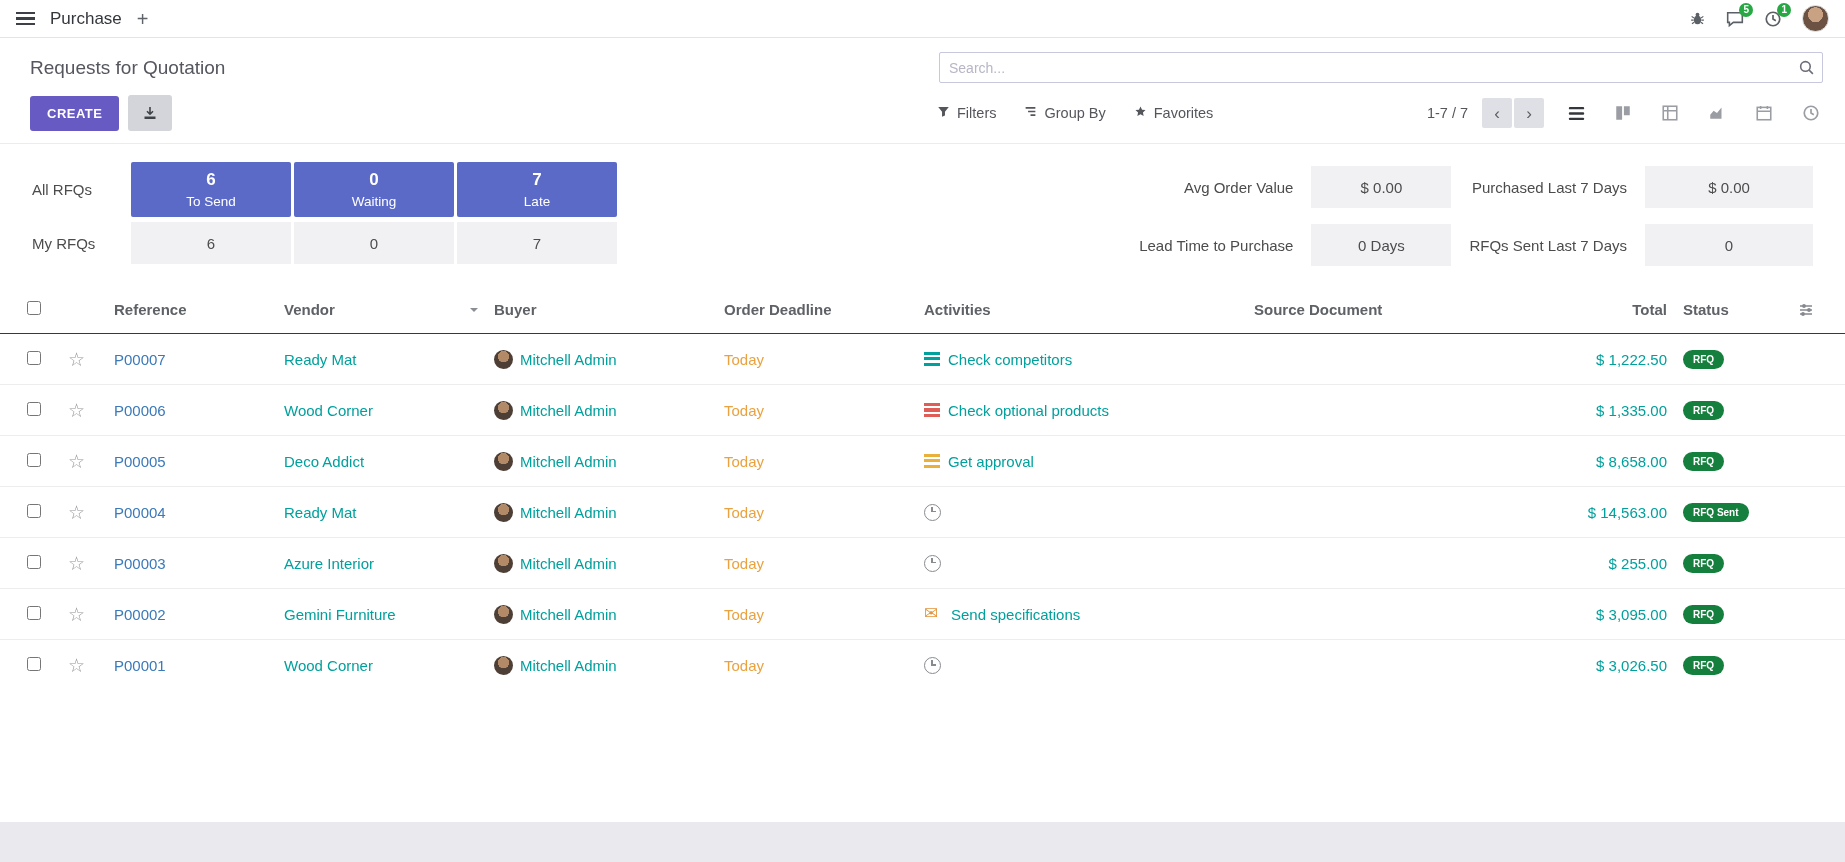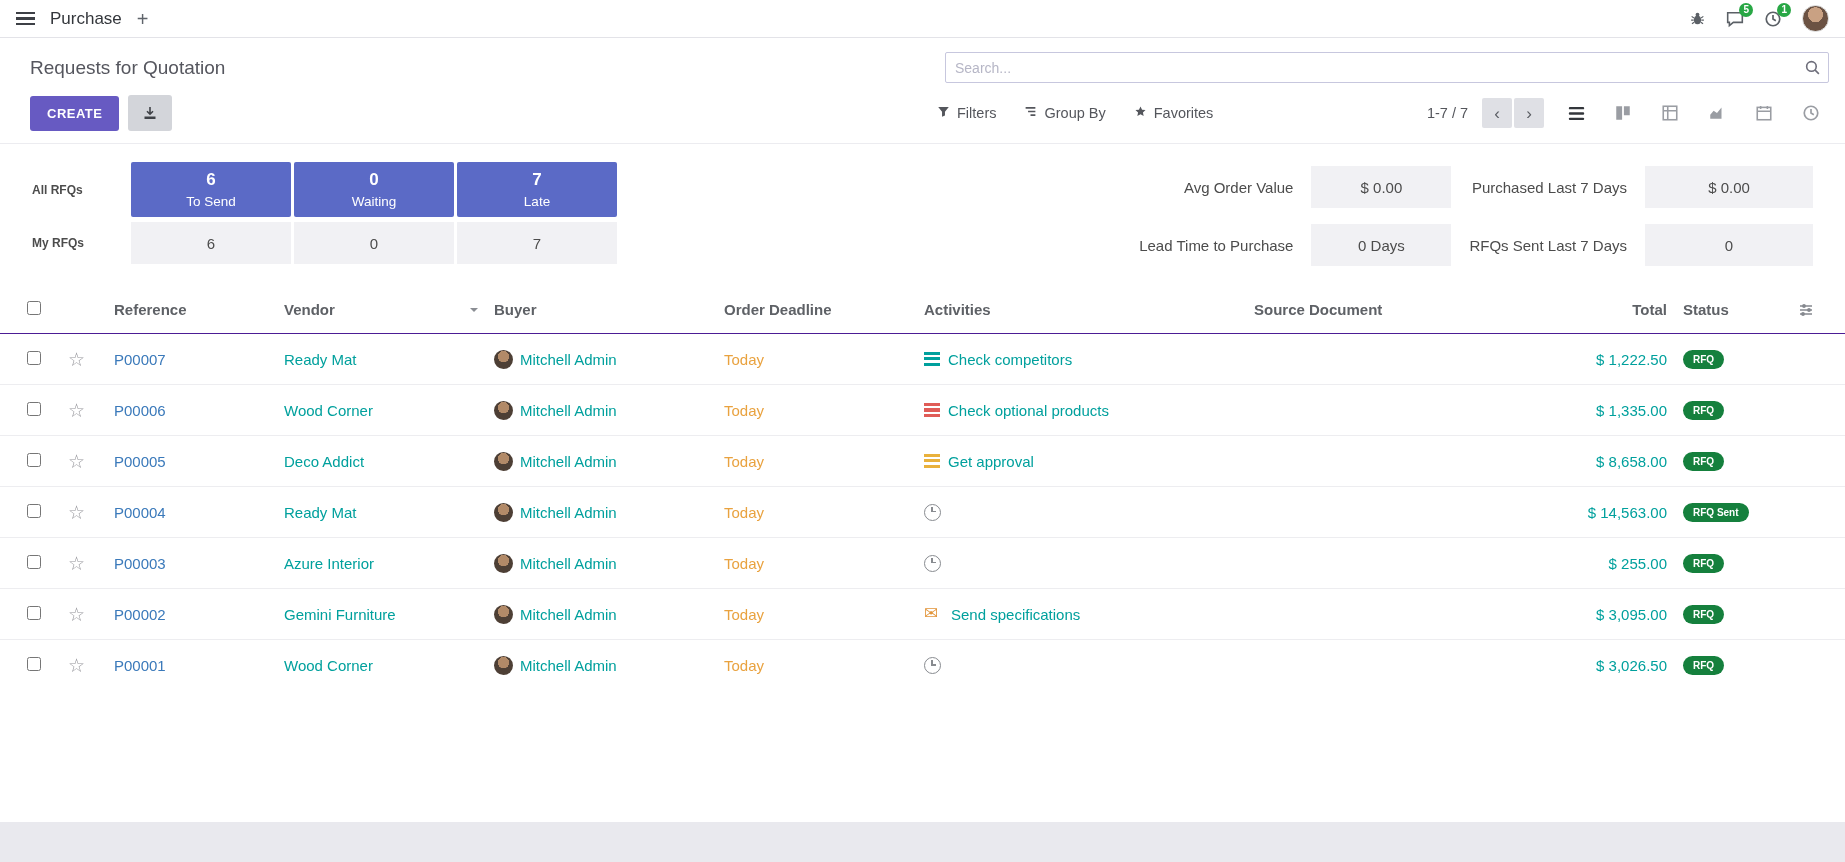--- a/index.html
+++ b/index.html
@@ -26,21 +26,21 @@
            border-radius:9px; font-size:10px; font-weight:bold; line-height:1;
            padding:2px 4px; min-width:10px; min-height:10px; text-align:center; }
   .avatar { width:27px; height:27px; border-radius:50%; cursor:pointer;
     background:radial-gradient(circle at 50% 35%, #c9a183 0 36%, #6b5243 37% 100%);
     border:1px solid #d8d8d8; }
 
   
   .control-panel { padding:14px 16px 12px; border-bottom:1px solid #ececf0; }
   .cp-row1 { display:flex; align-items:center; justify-content:space-between; }
   .breadcrumb { font-size:19px; font-weight:400; color:#55565e; padding-left:14px; }
-  .searchbox { position:relative; width:884px; }
+  .searchbox { position:relative; width:884px; margin-right:6px; }
   .searchbox input { width:100%; height:31px; border:1px solid #c7c7de; border-radius:2px;
                      padding:0 30px 0 9px; font-size:14px; color:#4c4c4c;
                      font-family:"Liberation Sans","DejaVu Sans",sans-serif; outline:none; }
   .searchbox input::placeholder { color:#b6b6c6; }
   .search-icon { position:absolute; right:8px; top:7px; color:#6d6d7a; cursor:pointer; }
 
   .cp-row2 { display:flex; align-items:center; margin-top:12px; justify-content:space-between; }
   .cp-left { display:flex; align-items:center; gap:9px; padding-left:14px; }
   .btn-create { background:#675ac2; color:#fff; border:none; border-radius:3px; cursor:pointer;
                 padding:10px 17px; font-size:13px; font-weight:bold; letter-spacing:.5px;
@@ -63,21 +63,21 @@
   .view-switcher { display:flex; align-items:center; gap:15px; }
   .vs-btn { background:none; border:none; width:32px; height:30px; color:#9a9da3;
             display:flex; align-items:center; justify-content:center; cursor:pointer; }
   .vs-btn.active { color:#33363b; }
 
   
   .dashboard { display:flex; justify-content:space-between; align-items:flex-start;
                padding:18px 32px 20px 32px; }
   .dash-left { display:grid; grid-template-columns:96px 160px 160px 160px;
                column-gap:3px; row-gap:5px; align-items:center; }
-  .dash-row-label { font-size:12px; color:#4c4c4c;font-weight:bold; }
+  .dash-row-label { font-size:15px; color:#4c4c4c; }
   .kpi-card { background:#5b6ac6; color:#fff; height:55px; border-radius:2px; cursor:pointer;
               display:flex; flex-direction:column; align-items:center; justify-content:center; gap:4px; }
   .kpi-count { font-size:17px; font-weight:bold; }
   .kpi-label { font-size:13.5px; }
   .kpi-cell { background:#f1f1f4; height:42px; color:#4c4c4c; cursor:pointer;
               display:flex; align-items:center; justify-content:center; }
 
   .dash-right { display:grid; grid-template-columns:auto 140px auto 168px;
                 column-gap:18px; row-gap:16px; align-items:center; padding-top:4px; }
   .stat-label { text-align:right; color:#4c4c4c; }

